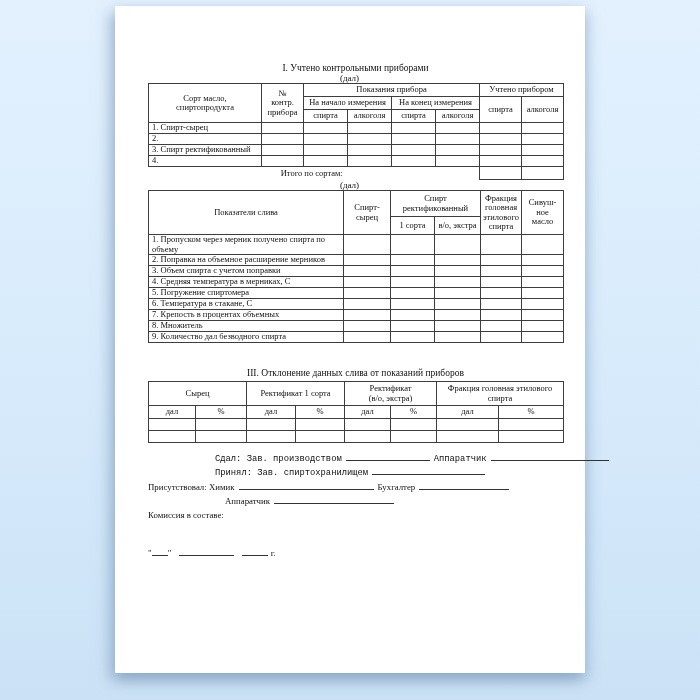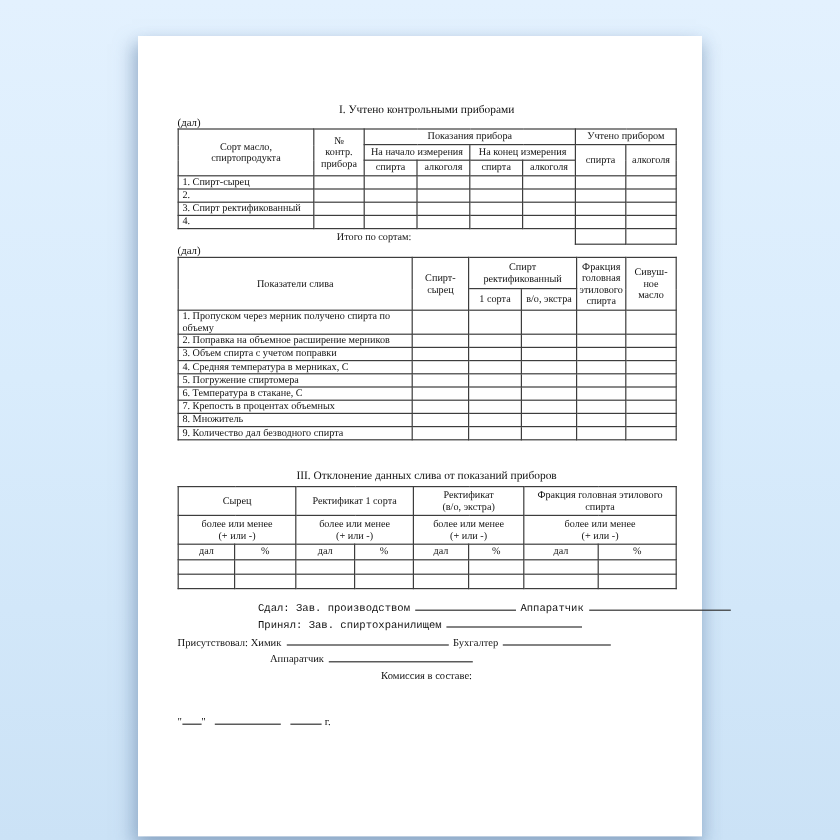--- a/index.html
+++ b/index.html
@@ -2,49 +2,49 @@
 <html><head>
 <meta charset="utf-8">
 <style>
   html,body { margin:0; padding:0; }
   .canvas {
     position:relative; width:700px; height:700px; overflow:hidden;
     background: linear-gradient(180deg,#e3f1fe 0%,#d9ecfc 45%,#cbe2f6 100%);
     font-family:"Liberation Serif", serif; color:#111;
   }
   .paper {
-    position:absolute; left:115px; top:30px; width:470px; height:667px;
+    position:absolute; left:115px; top:6px; width:470px; height:667px;
     background:#ffffff;
     box-shadow:-5px 7px 14px rgba(110,140,175,.5), 3px 6px 12px rgba(110,140,175,.35);
   }
   .content { position:absolute; left:33px; top:0; width:415px; }
 
   .sec-title { text-align:center; font-size:9.5px; line-height:10px; }
   .t1-title { margin-top:57px; }
-  .unit { text-align:left; font-size:9px; line-height:10px; padding-right:12px; }
+  .unit { text-align:center; font-size:9px; line-height:10px; padding-right:12px; }
 
   .tbl { border-collapse:collapse; table-layout:fixed; width:415px;
          font-size:8.5px; line-height:9.5px; }
   .tbl td { border:1px solid #3d3d3d; text-align:center; vertical-align:middle;
             padding:0 1px; overflow:hidden; }
   .tbl td.lbl { text-align:left; padding-left:3px; }
   .tbl td.nob { border:none; text-align:center; padding-right:5px;margin-top:48px; }
   .wrap { white-space:pre-line; }
   .vtop { vertical-align:top; }
   tr.r13 { height:13px; } tr.r11 { height:11px; } tr.r26 { height:26px; }
   tr.r18 { height:18px; } tr.r24 { height:24px; } tr.r12 { height:12px; }
 
   .t2-title { margin-top:35px; }
   .t3-title { margin-top:25px; margin-bottom:3px; }
 
   .sig { font-size:8.8px; line-height:14px; white-space:nowrap; }
   .sig-block { margin-top:9px; }
   .ind67 { padding-left:67px;font-family:Liberation Mono, monospace; }
   .ind77 { padding-left:77px; }
-  .center { text-align:center; }
+  .center { }
   .line { display:inline-block; height:8px; border-bottom:1px solid #333; }
   .w16{width:16px;} .w26{width:26px;} .w55{width:55px;}
   .w84{width:84px;} .w90{width:90px;} .w113{width:113px;}
   .w118{width:118px;} .w120{width:120px;} .w135{width:135px;}
   .gap4{margin:0 4px;} .gap8{margin-left:8px;}
   .date-line { margin-top:25px; font-size:9px; }
 </style>
 </head>
 <body>
 
@@ -256,30 +256,20 @@
     </colgroup>
     <tbody>
             <tr class="r24">
       <td colspan="2" class="wrap vtop">Сырец</td>
       <td colspan="2" class="wrap vtop">Ректификат 1 сорта</td>
       <td colspan="2" class="wrap vtop">Ректификат
 (в/о, экстра)</td>
       <td colspan="2" class="wrap vtop">Фракция головная этилового
 спирта</td>
     </tr>
-    <tr class="r24">
-      <td colspan="2" class="wrap">более или менее
-(+ или -)</td>
-      <td colspan="2" class="wrap">более или менее
-(+ или -)</td>
-      <td colspan="2" class="wrap">более или менее
-(+ или -)</td>
-      <td colspan="2" class="wrap">более или менее
-(+ или -)</td>
-    </tr>
     <tr class="r13">
       <td>дал</td>
               <td>%</td>
       <td>дал</td>
               <td>%</td>
       <td>дал</td>
               <td>%</td>
       <td>дал</td>
               <td>%</td>
     </tr>

